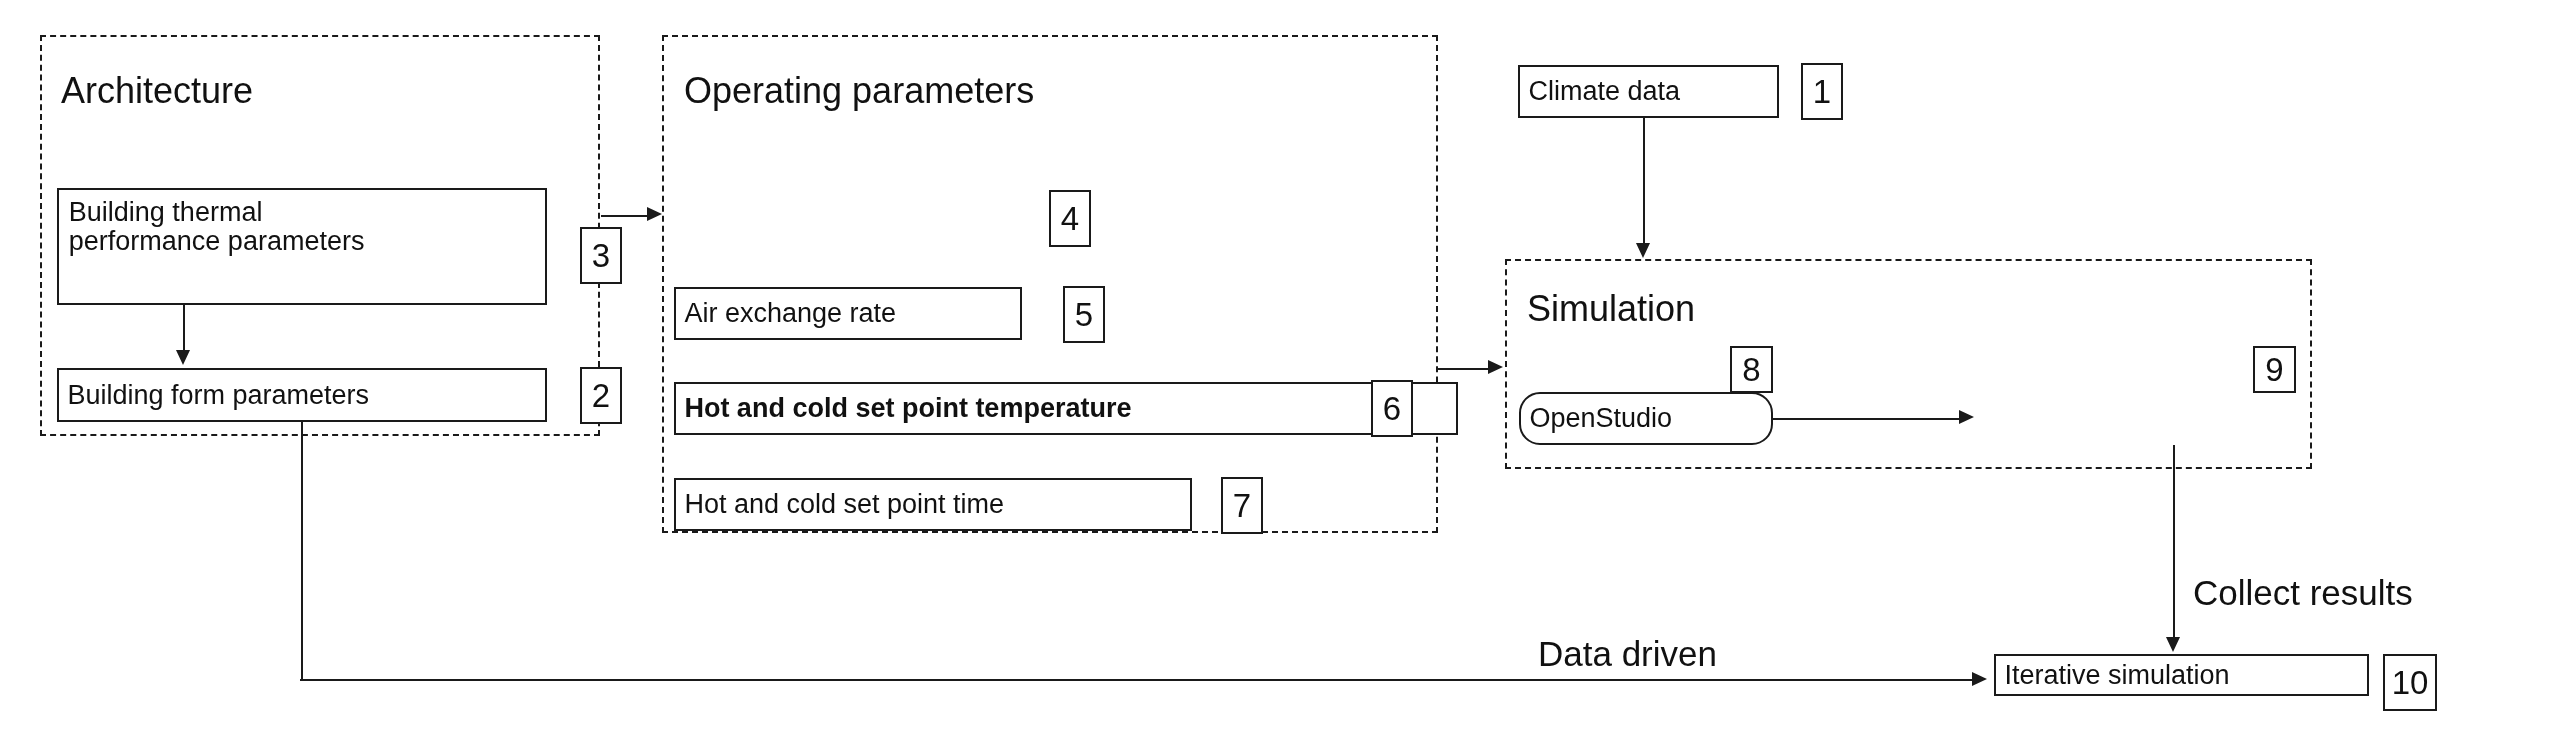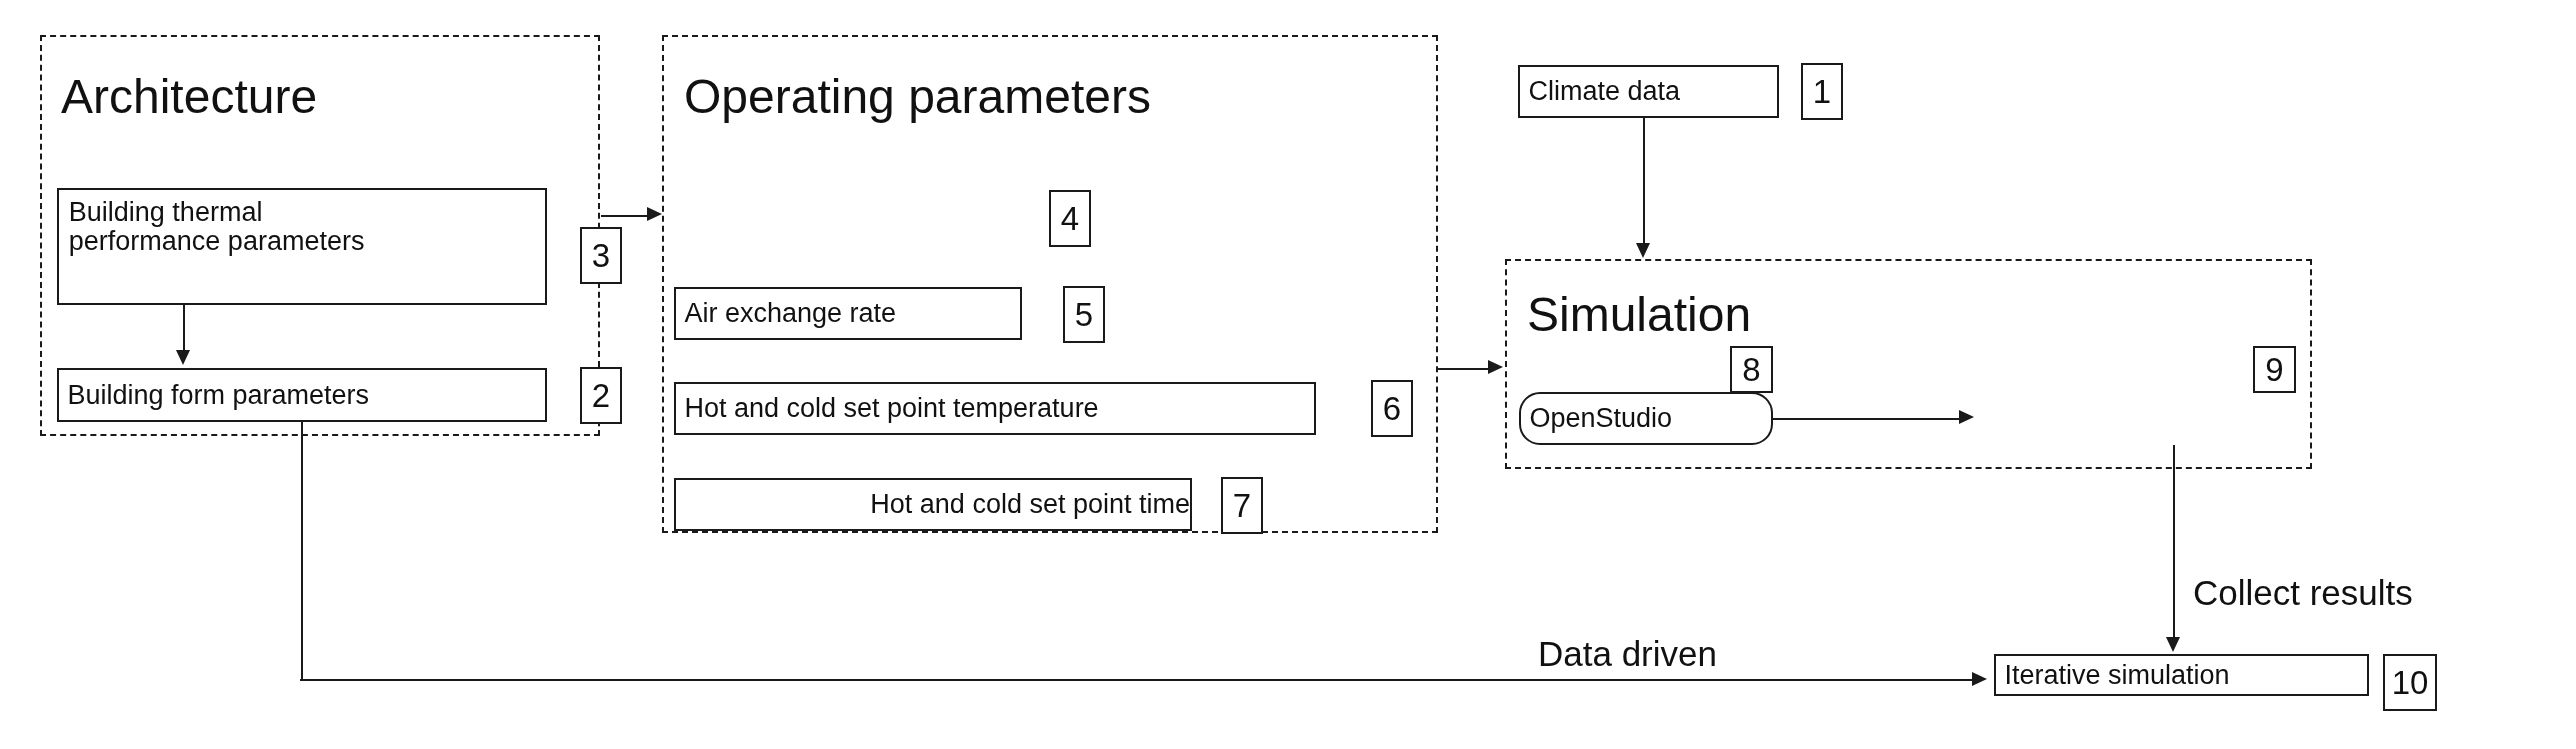--- a/index.html
+++ b/index.html
@@ -13,21 +13,21 @@
   }
   
   .group{
     position:absolute;
     border:2.1px dashed #1a1a1a;
     background:transparent;
     box-sizing:border-box;
   }
   .group-title{
     position:absolute;
-    font-size:48px;
+    font-size:36px;
     color:#111111;
     white-space:nowrap;
     line-height:1;
   }
   
   .node{
     position:absolute;
     border:2.1px solid #1a1a1a;
     background:#ffffff;
     box-sizing:border-box;
@@ -116,26 +116,26 @@
   <div class="hline" style="left:601px; top:215px; width:47px;"></div>
   <div class="arrow-right" style="left:647px; top:207px;"></div>
 
   <div class="badge" style="left:1049px; top:190px; width:42px; height:57px;">4</div>
 
   <div class="node" style="left:674px; top:287px; width:348px; height:53px;">
     <span>Air exchange rate</span>
   </div>
   <div class="badge" style="left:1063px; top:286px; width:42px; height:57px;">5</div>
 
-  <div class="node" style="left:674px; top:382px; width:642px; height:53px;">
+  <div class="node" style="left:674px; top:382px; width:784px; height:53px;font-weight:bold;">
     <span>Hot and cold set point temperature</span>
   </div>
   <div class="badge" style="left:1371px; top:380px; width:42px; height:57px;">6</div>
 
-  <div class="node" style="left:674px; top:478px; width:518px; height:53px;justify-content:flex-end;">
+  <div class="node" style="left:674px; top:478px; width:518px; height:53px;">
     <span>Hot and cold set point time</span>
   </div>
   <div class="badge" style="left:1221px; top:477px; width:42px; height:57px;">7</div>
 
   <div class="hline" style="left:1437px; top:368px; width:52px;"></div>
   <div class="arrow-right" style="left:1488px; top:360px;"></div>
 
   <div class="node" style="left:1518px; top:65px; width:261px; height:53px;">
     <span>Climate data</span>
   </div>

